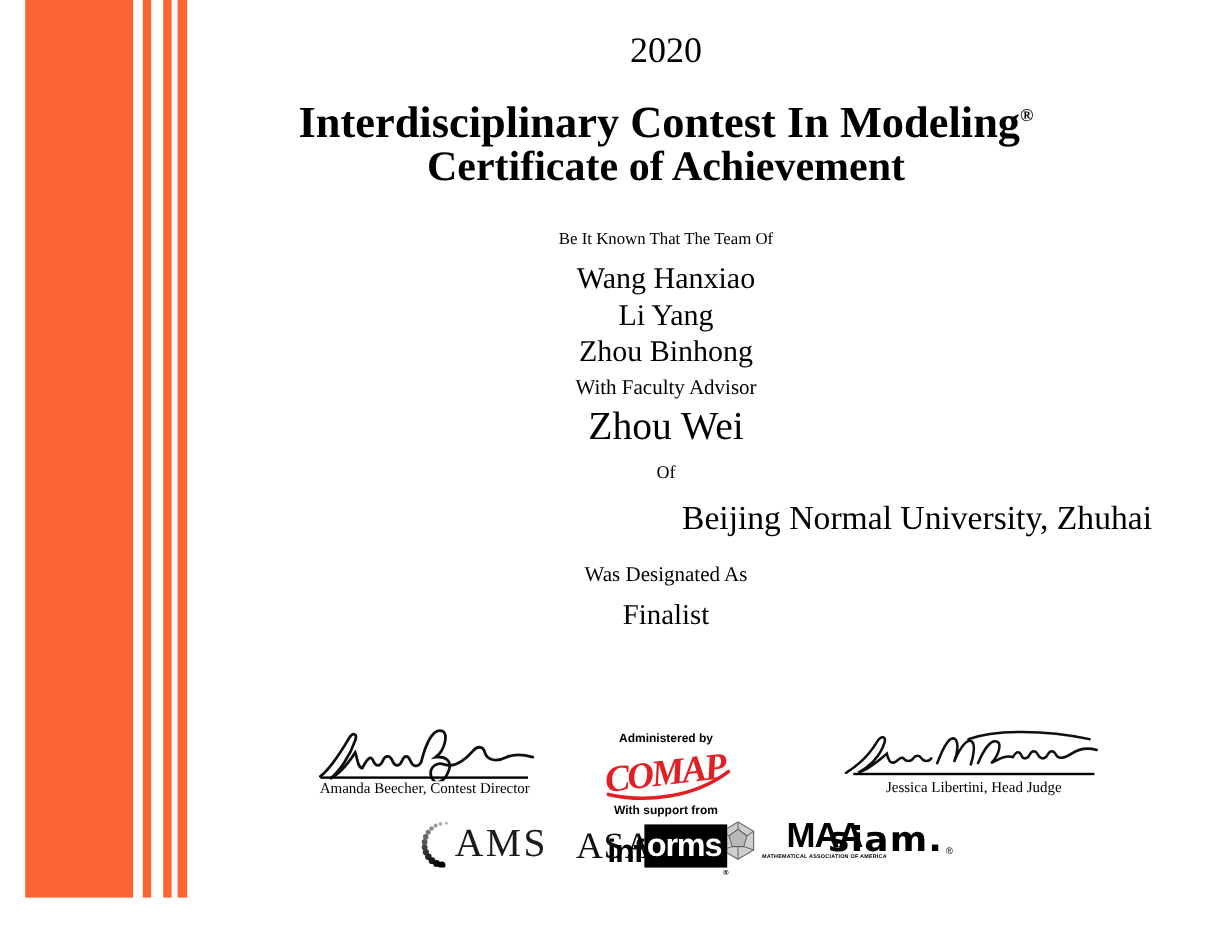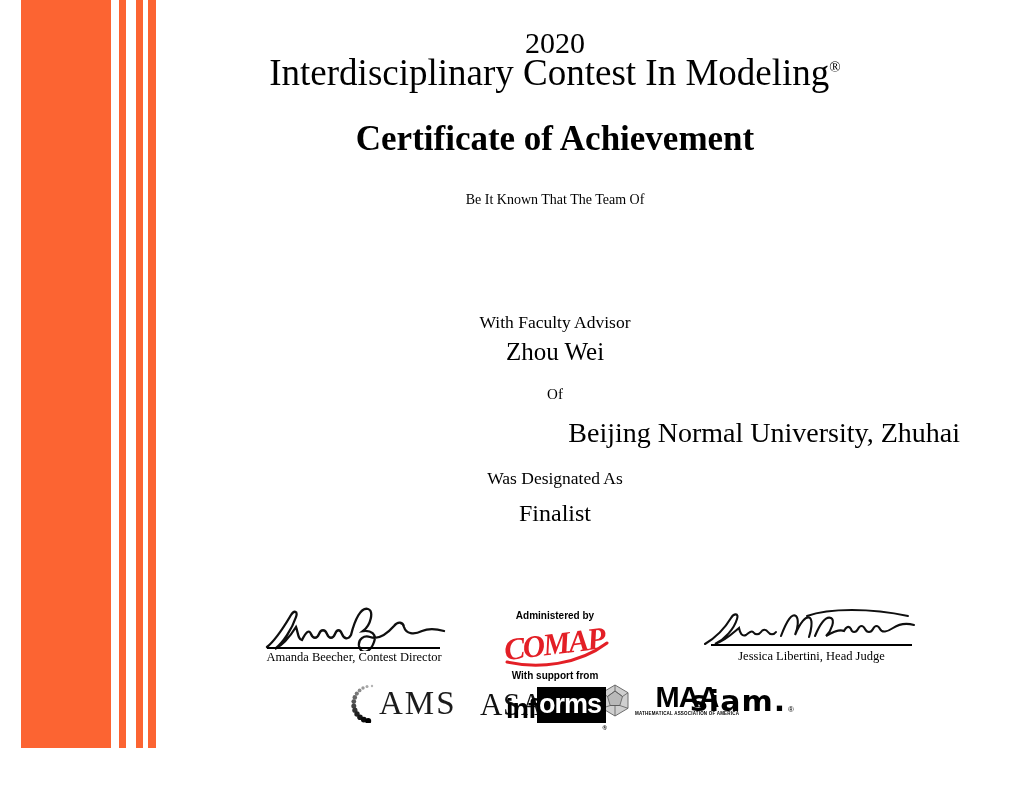--- a/index.html
+++ b/index.html
@@ -12,27 +12,27 @@
   
   .bar { position:absolute; top:0; height:748px; background:#FC6432; }
   .bar-thick  { left:21px;  width:90px; }
   .bar-thin-1 { left:119px; width:7px;  }
   .bar-thin-2 { left:136px; width:7px;  }
   .bar-thin-3 { left:148px; width:8px;  }
 
   
   .txt { position:absolute; left:150px; width:810px; text-align:center; line-height:1.12; }
   .year        { top:26px;  font-size:30px; }
-  .title       { top:52px;  font-size:37px; font-weight:normal; }
+  .title       { top:82px;  font-size:37px; font-weight:bold; }
   .title sup   { font-size:15px; }
   .cert        { top:119px; font-size:35px; font-weight:bold; }
   .intro       { top:192px; font-size:14px; }
   .team        { top:218px; font-size:25px; line-height:30.5px; }
   .advisor-lbl { top:313px; font-size:17.5px; }
-  .advisor     { top:338px; font-size:25px; }
+  .advisor     { top:338px; font-size:33px; }
   .of-lbl      { top:386px; font-size:15px; }
   .institution { top:417px; font-size:28px;text-align:right; }
   .desig-lbl   { top:469px; font-size:17.5px; }
   .designation { top:500px; font-size:24px; }
 
   
   .sig-svg  { position:absolute; }
   .sig-line { position:absolute; height:2px; background:#000; }
   .sig-line-left  { left:267px; top:647px; width:173px; }
   .sig-line-right { left:711px; top:644px; width:201px; }
@@ -91,20 +91,25 @@
   <div class="bar bar-thin-1"></div>
   <div class="bar bar-thin-2"></div>
   <div class="bar bar-thin-3"></div>
 
   <div class="txt year">2020</div>
   <h1 class="txt title"><span>Interdisciplinary Contest In Modeling</span><sup>®</sup></h1>
   <h2 class="txt cert">Certificate of Achievement</h2>
 
   <p class="txt intro">Be It Known That The Team Of</p>
 
+  <div class="txt team">
+    <div>Wang Hanxiao</div>
+    <div>Li Yang</div>
+    <div>Zhou Binhong</div>
+  </div>
 
   <p class="txt advisor-lbl">With Faculty Advisor</p>
   <div class="txt advisor">Zhou Wei</div>
 
   <p class="txt of-lbl">Of</p>
   <div class="txt institution">Beijing Normal University, Zhuhai</div>
 
   <p class="txt desig-lbl">Was Designated As</p>
   <div class="txt designation">Finalist</div>
 

